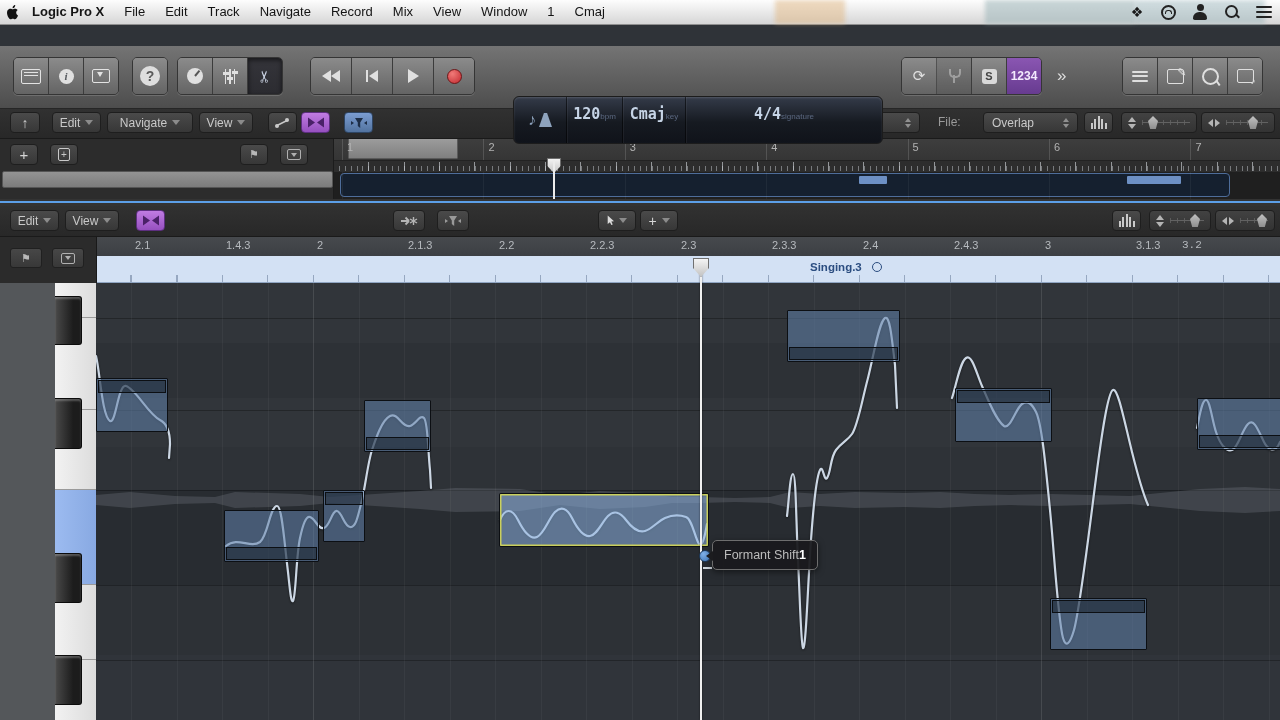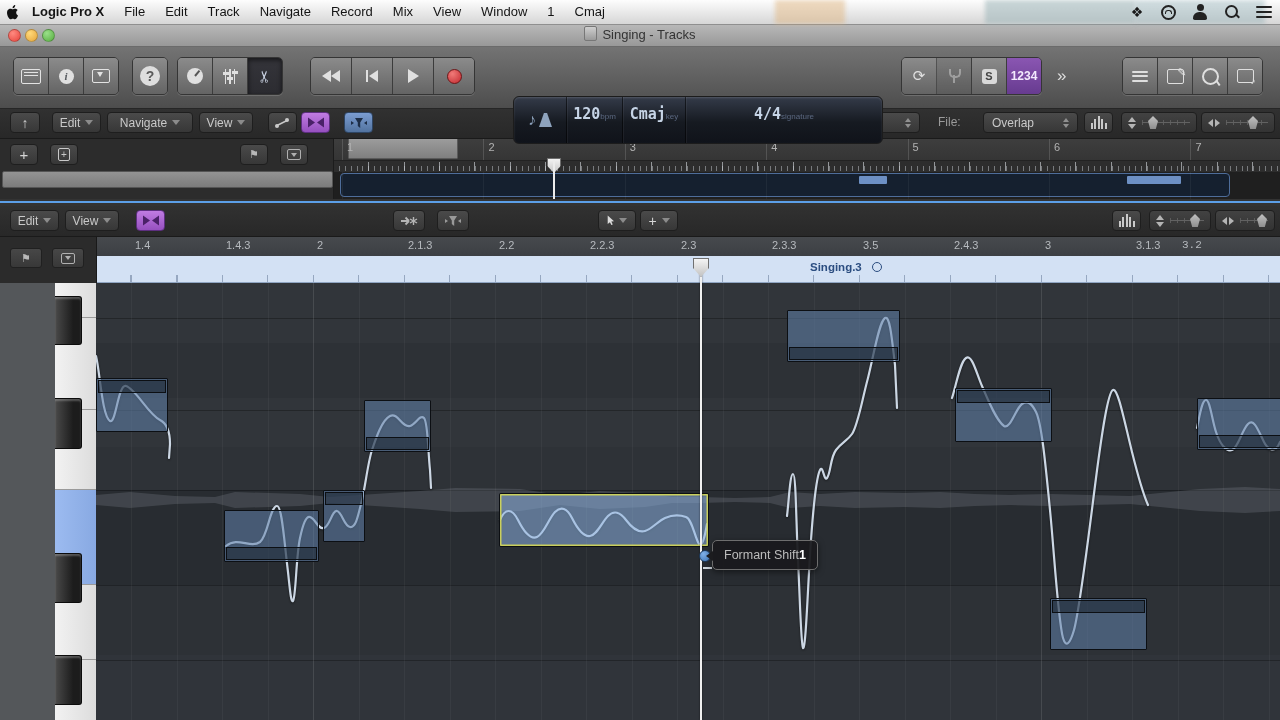--- a/index.html
+++ b/index.html
@@ -255,26 +255,20 @@
       <span class="mbi mbi-user"></span>
       <span class="mbi mbi-search"></span>
       <span class="mbi mbi-menu">
           <b></b>
           <b></b>
           <b></b>
         </span>
     </div>
   </div>
 
-  <div id="titlebar" class="abs">
-    <span class="tl" style="left:8px;background:radial-gradient(circle at 35% 30%,#ff8a80,#e6443c);"></span>
-    <span class="tl" style="left:25px;background:radial-gradient(circle at 35% 30%,#ffd97a,#e5a53a);"></span>
-    <span class="tl" style="left:42px;background:radial-gradient(circle at 35% 30%,#9ae08a,#57ad3f);"></span>
-    <div id="win-title"><span id="doc-icon"></span><span>Singing - Tracks</span></div>
-  </div>
 
   <div id="controlbar" class="abs">
     <div class="grp" style="left:13px;">
       <div class="cbtn">
           <span class="ic-drawer"></span>
         </div>
       <div class="cbtn">
           <span class="ic-info">i</span>
         </div>
       <div class="cbtn">
@@ -593,29 +587,29 @@
   <div id="edleft" class="abs">
     <div class="mini-btn" style="left:10px;">
         <span class="ic-flag">⚑</span>
       </div>
     <div class="mini-btn" style="left:52px;">
         <span class="ic-discl"></span>
       </div>
   </div>
   <div id="edruler" class="abs">
       <div id="eruler-content">
-        <div class="eruler-lab" style="position: absolute; left: 39px;">1.4</div>
+        <div class="eruler-lab" style="position: absolute; left: 39px;">2.1</div>
         <div class="eruler-lab" style="position: absolute; left: 130px;">1.4.3</div>
         <div class="eruler-lab" style="position: absolute; left: 221px;">2</div>
         <div class="eruler-lab" style="position: absolute; left: 312px;">2.1.3</div>
         <div class="eruler-lab" style="position: absolute; left: 403px;">2.2</div>
         <div class="eruler-lab" style="position: absolute; left: 494px;">2.2.3</div>
         <div class="eruler-lab" style="position: absolute; left: 585px;">2.3</div>
         <div class="eruler-lab" style="position: absolute; left: 676px;">2.3.3</div>
-        <div class="eruler-lab" style="position: absolute; left: 767px;">3.5</div>
+        <div class="eruler-lab" style="position: absolute; left: 767px;">2.4</div>
         <div class="eruler-lab" style="position: absolute; left: 858px;">2.4.3</div>
         <div class="eruler-lab" style="position: absolute; left: 949px;">3</div>
         <div class="eruler-lab" style="position: absolute; left: 1040px;">3.1.3</div>
         <div class="eruler-lab" style="position: absolute; left: 1086px; font-family: Liberation Mono, monospace;">3.2</div>
       </div>
     </div>
   <div id="regionstrip" class="abs">
     <div class="ticks"></div>
     <span id="region-name" style="left:714px;">Singing.3</span>
     <span id="region-loop" style="left:776px;"></span>

